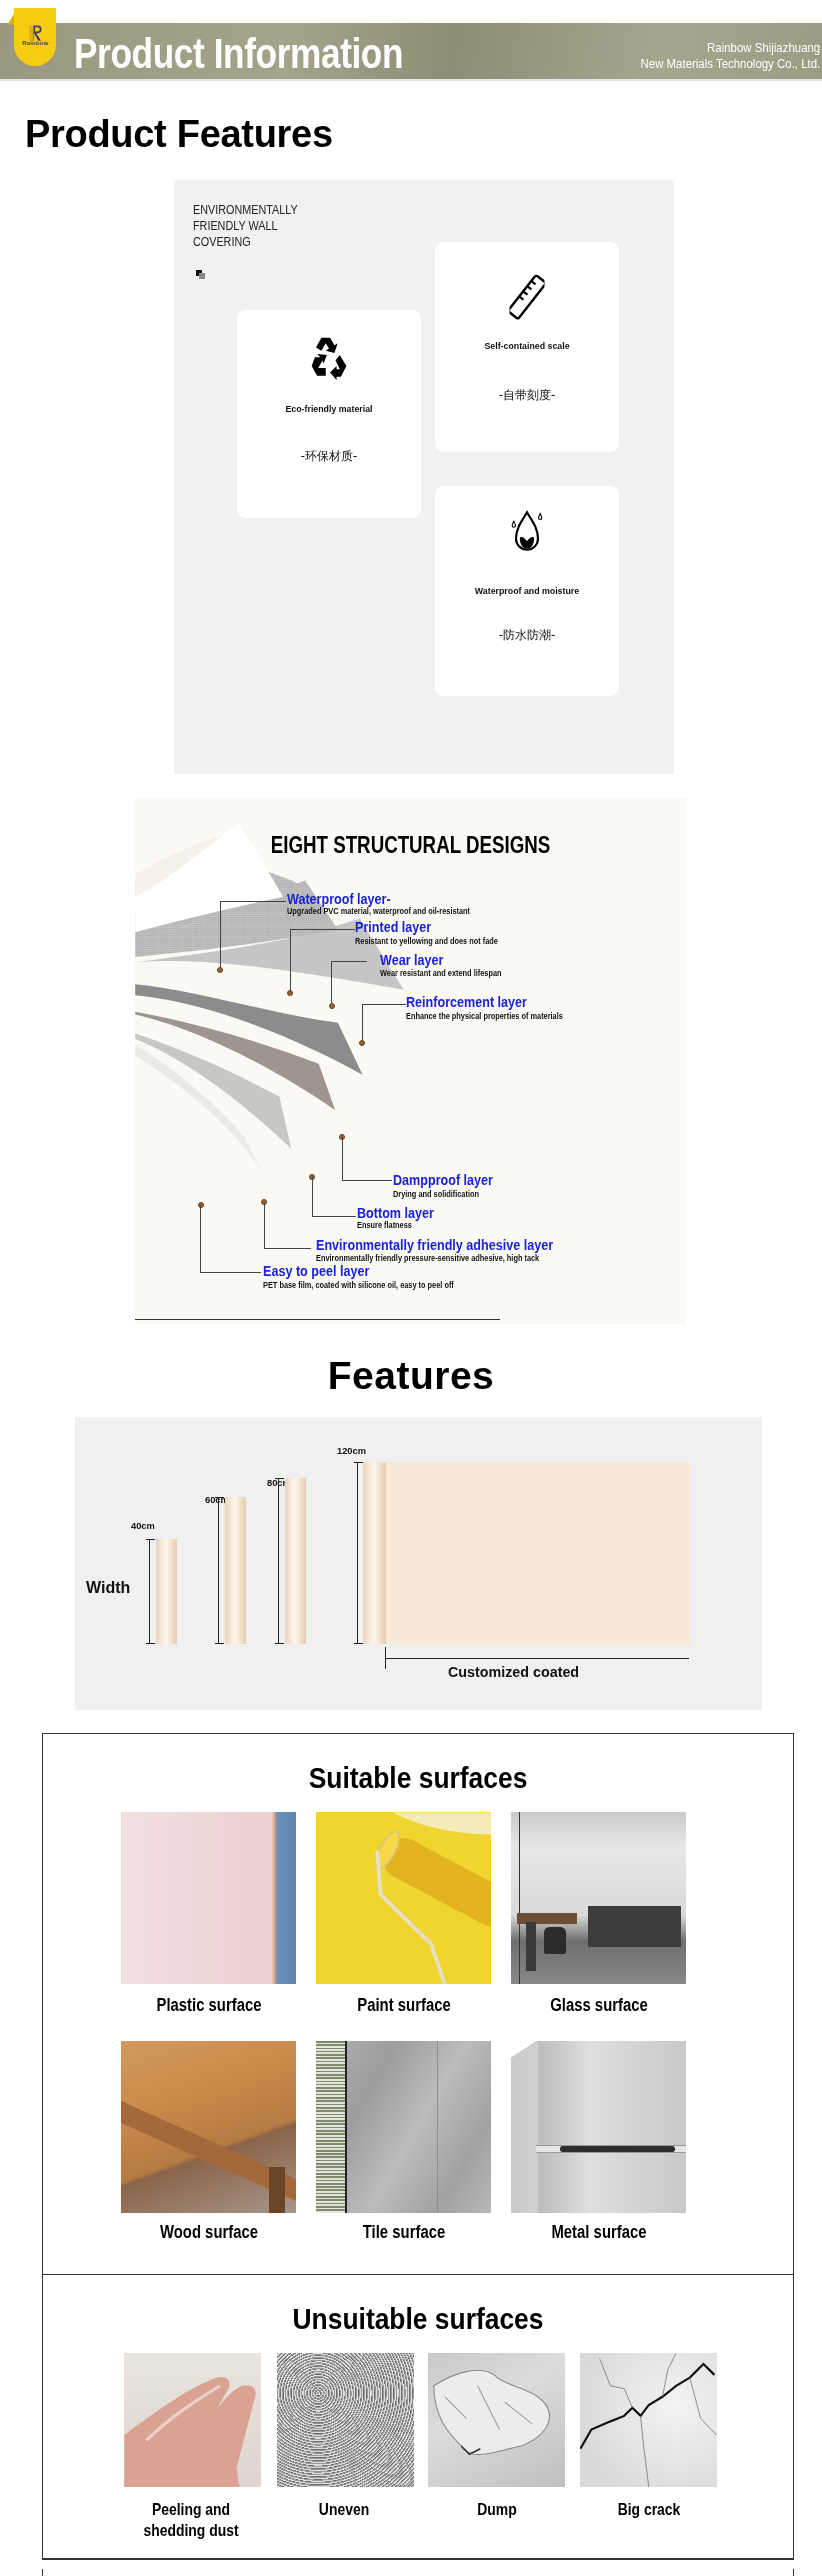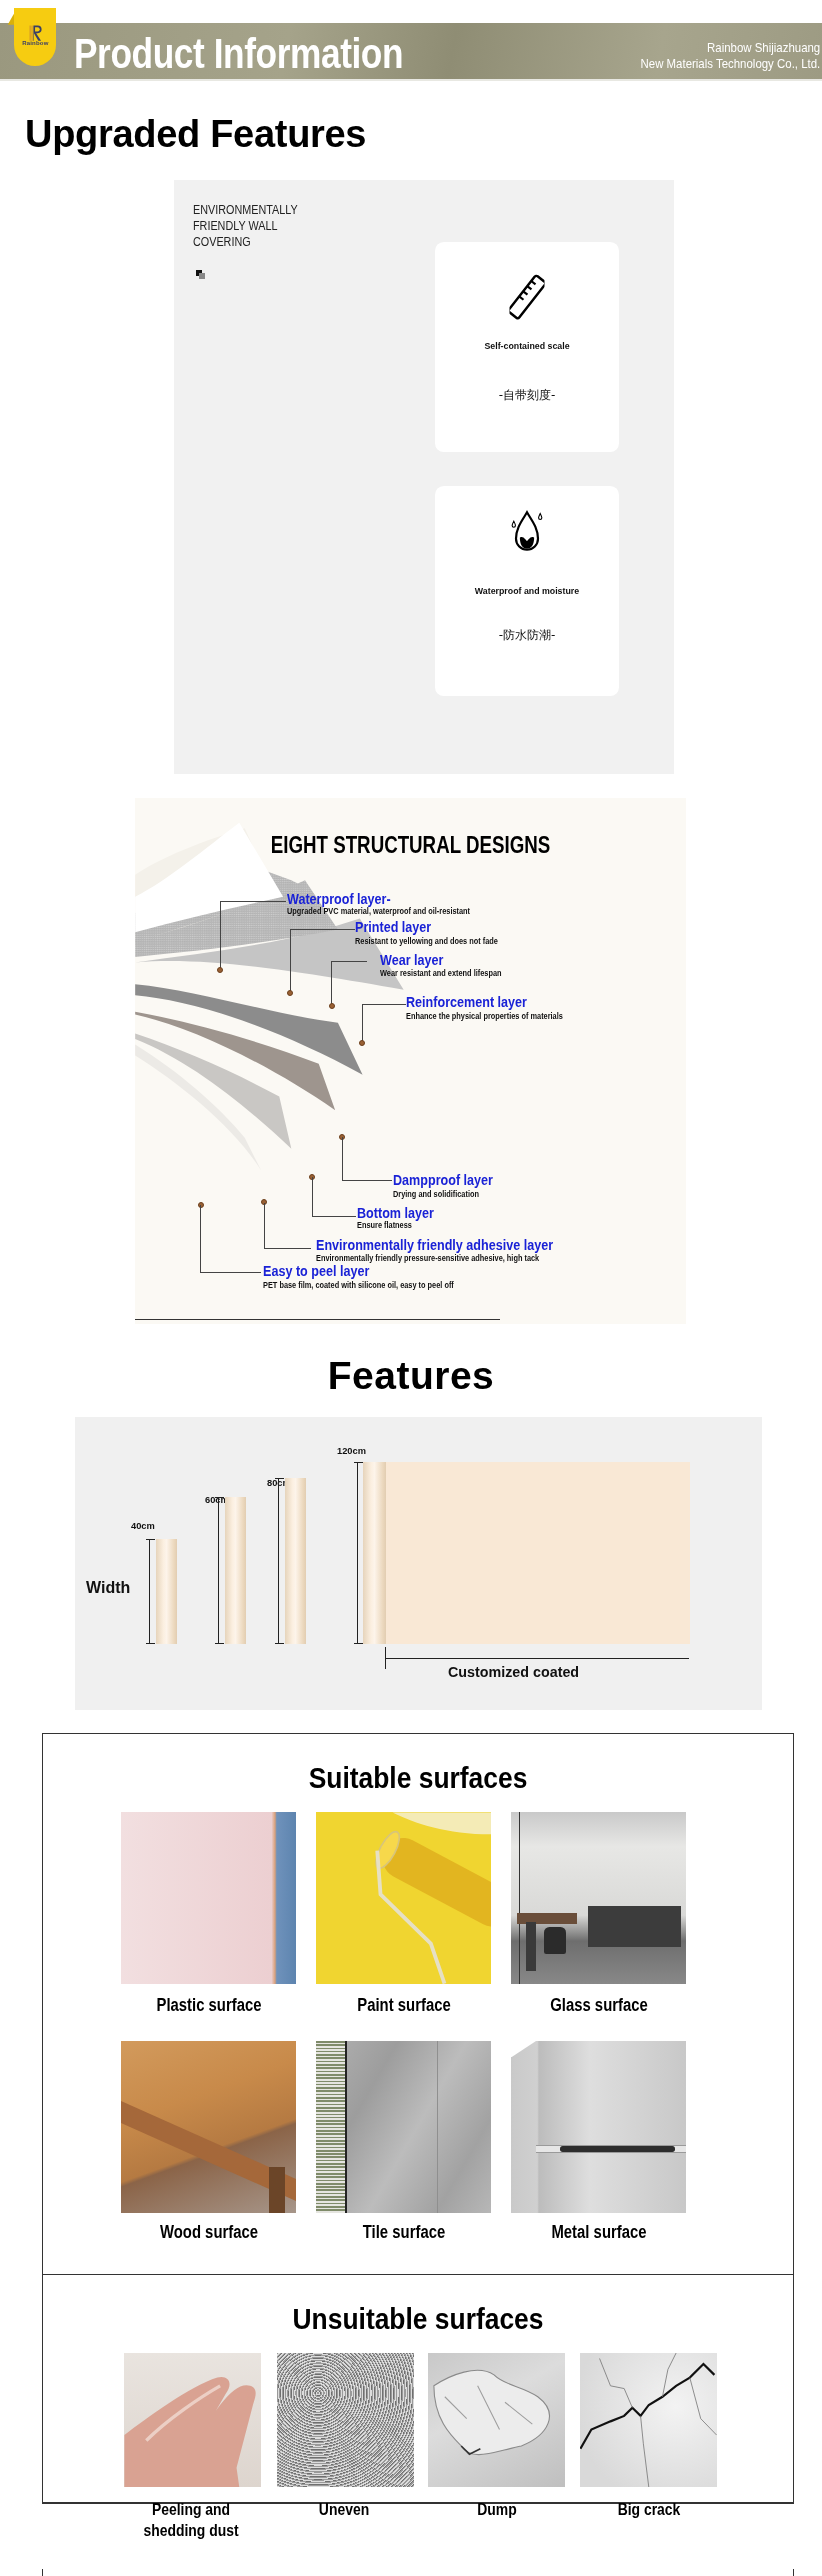--- a/index.html
+++ b/index.html
@@ -69,33 +69,42 @@
   <path d="M8 1 H16 a7 7 0 0 1 0 14 H13 L22 29 H17 L9 15 V29 H8 Z" fill="#3b3f66"></path>
   <path d="M11 4 H15.5 a4 4 0 0 1 0 8 H11 Z" fill="#f6cc11"></path>
 </svg>
 <div class="abs logo-text">Rainbow</div>
 <div class="abs header-title">Product Information</div>
 <div class="abs header-company">
   <div>Rainbow Shijiazhuang</div>
   <div>New Materials Technology Co., Ltd.</div>
 </div>
 
-<div class="abs pf-title">Upgraded Features</div>
+<div class="abs pf-title">Product Features</div>
 
 <div class="abs features-panel">
   <div class="abs fp-heading">
     <div>ENVIRONMENTALLY</div>
     <div>FRIENDLY WALL</div>
     <div>COVERING</div>
   </div>
   <div class="abs fp-mark">
       <div class="a"></div>
       <div class="b"></div>
     </div>
 
+  <div class="card" style="left:19px; top:130px; height:208px;">
+    <svg class="icon" style="top:23px; width:39px; height:55px;" viewBox="0 0 72 100">
+      <path d="M22 8 L38 8 L46 22 L52 18 L46 36 L30 32 L36 28 L30 18 L22 32 L12 26 Z" fill="#000"></path>
+      <path d="M56 40 L68 60 L58 80 L50 80 L50 86 L38 72 L50 60 L50 66 L56 66 L48 50 Z" fill="#000"></path>
+      <path d="M10 44 L20 44 L14 38 L32 40 L26 56 L24 50 L16 64 L30 64 L30 78 L14 78 L4 60 Z" fill="#000"></path>
+    </svg>
+    <div class="en" style="top:94px;">Eco-friendly material</div>
+    <div class="cn" style="top:138px;">-环保材质-</div>
+  </div>
 
   <div class="card" style="left:217px; top:62px; height:210px;">
     <svg class="icon" style="top:30px; width:35px; height:50px;" viewBox="0 0 64 92">
       <g transform="rotate(38 32 46)">
         <rect x="20" y="4" width="24" height="84" rx="4" fill="none" stroke="#000" stroke-width="4.5"></rect>
         <line x1="20" y1="18" x2="30" y2="18" stroke="#000" stroke-width="4"></line>
         <line x1="20" y1="30" x2="30" y2="30" stroke="#000" stroke-width="4"></line>
         <line x1="20" y1="42" x2="30" y2="42" stroke="#000" stroke-width="4"></line>
         <line x1="20" y1="54" x2="30" y2="54" stroke="#000" stroke-width="4"></line>
       </g>
@@ -269,21 +278,21 @@
   <div class="cap" style="left:261px; width:200px; top:488px;">Tile surface</div>
 
   <div class="photo" style="left:468px; top:307px; width:175px; height:172px; background: linear-gradient(90deg, #c9c9c9 0%, #d0d0d0 15%, #bcbcbc 16%, #dedede 45%, #c8c8c8 100%);">
     <div class="abs" style="left:0; top:0; width:25px; height:16.4px; background:#fff; clip-path: polygon(0 0, 100% 0, 0 100%);"></div>
     <div class="abs" style="left:25px; top:104px; width:151px; height:7.7px; background:#e6e6e6; border-top:0.5px solid #9a9a9a; border-bottom:0.5px solid #9a9a9a;"></div>
     <div class="abs" style="left:49px; top:105px; width:115px; height:5.5px; background:#2d2d2d; border-radius:2.7px;"></div>
   </div>
   <div class="cap" style="left:456px; width:200px; top:488px;">Metal surface</div>
 </div>
 
-<div class="box" style="top:2274px; height:230px;padding-left:20px;">
+<div class="box" style="top:2274px; height:286px;padding-left:20px;">
   <div class="box-title" style="top:27.4px;">Unsuitable surfaces</div>
 
   <div class="photo" style="left:81px; top:78px; width:137px; height:134px; background: linear-gradient(180deg, #e9e4df 0%, #ddd5ce 100%);">
     <svg width="137" height="134" viewBox="0 0 249 245">
       <path d="M0 245 L0 150 C 40 120, 120 60, 170 45 C 190 40, 200 55, 185 75 L 130 170 C 160 110, 200 50, 230 60 C 245 65, 240 80, 235 95 L 205 210 L 210 245 Z" fill="#d9a292"></path>
       <path d="M40 160 C 80 120, 140 80, 175 60" stroke="#f3e3dc" stroke-width="6" fill="none" opacity="0.7"></path>
     </svg>
   </div>
   <div class="cap" style="left:66px; width:164px; top:224px; font-size:16.4px; line-height:21px;">
     <div>Peeling and</div>

